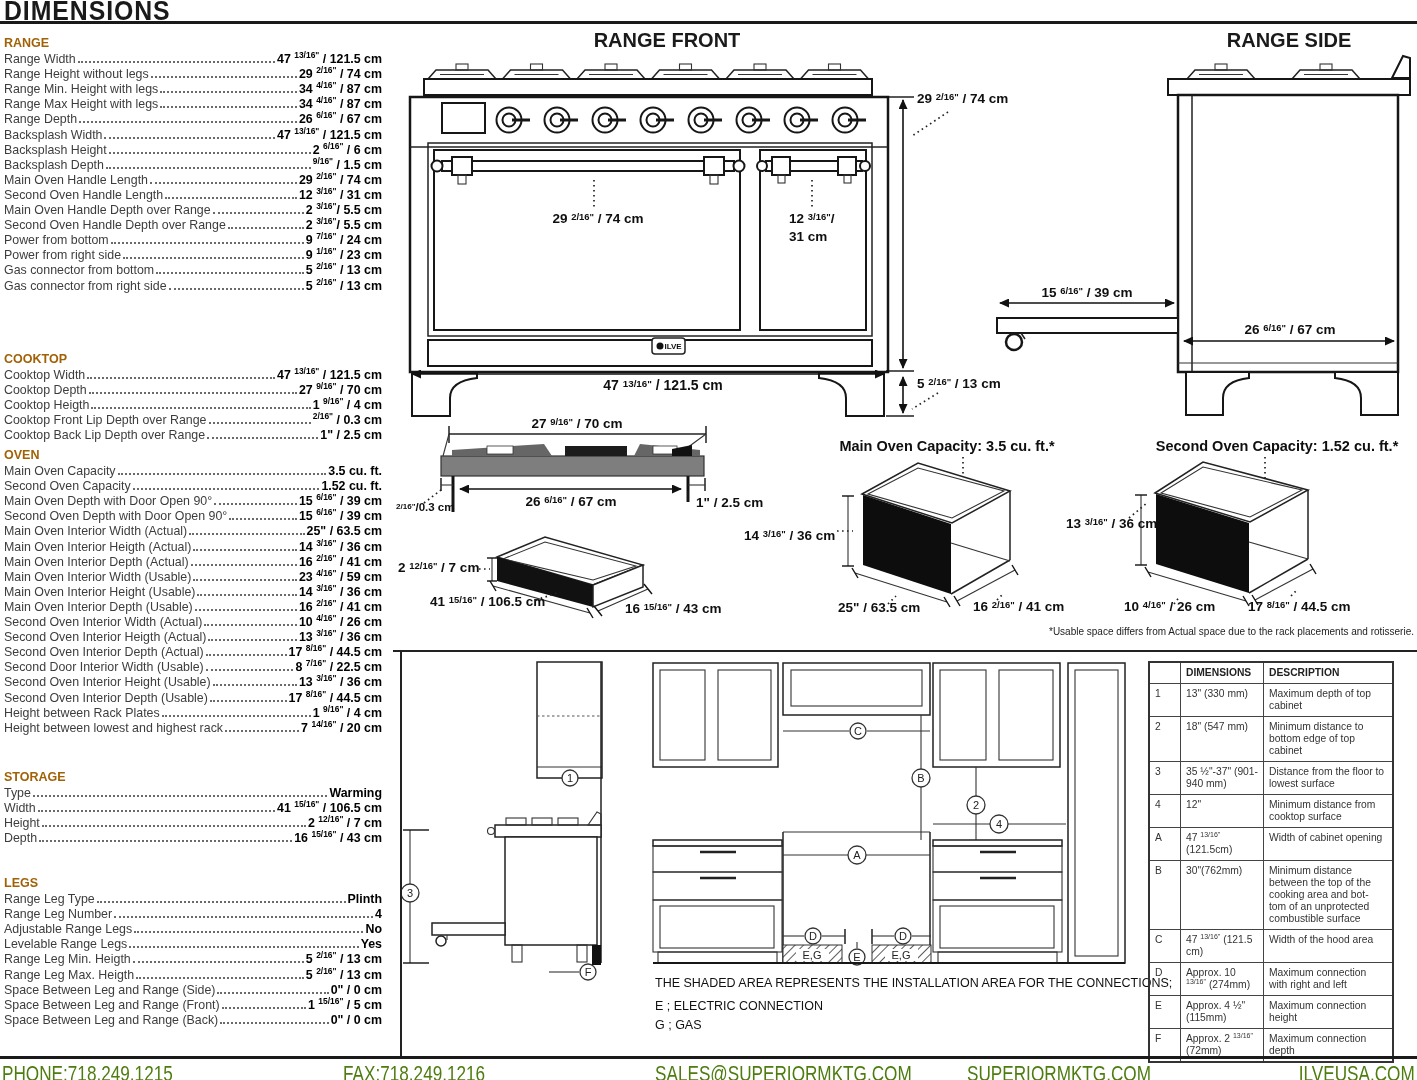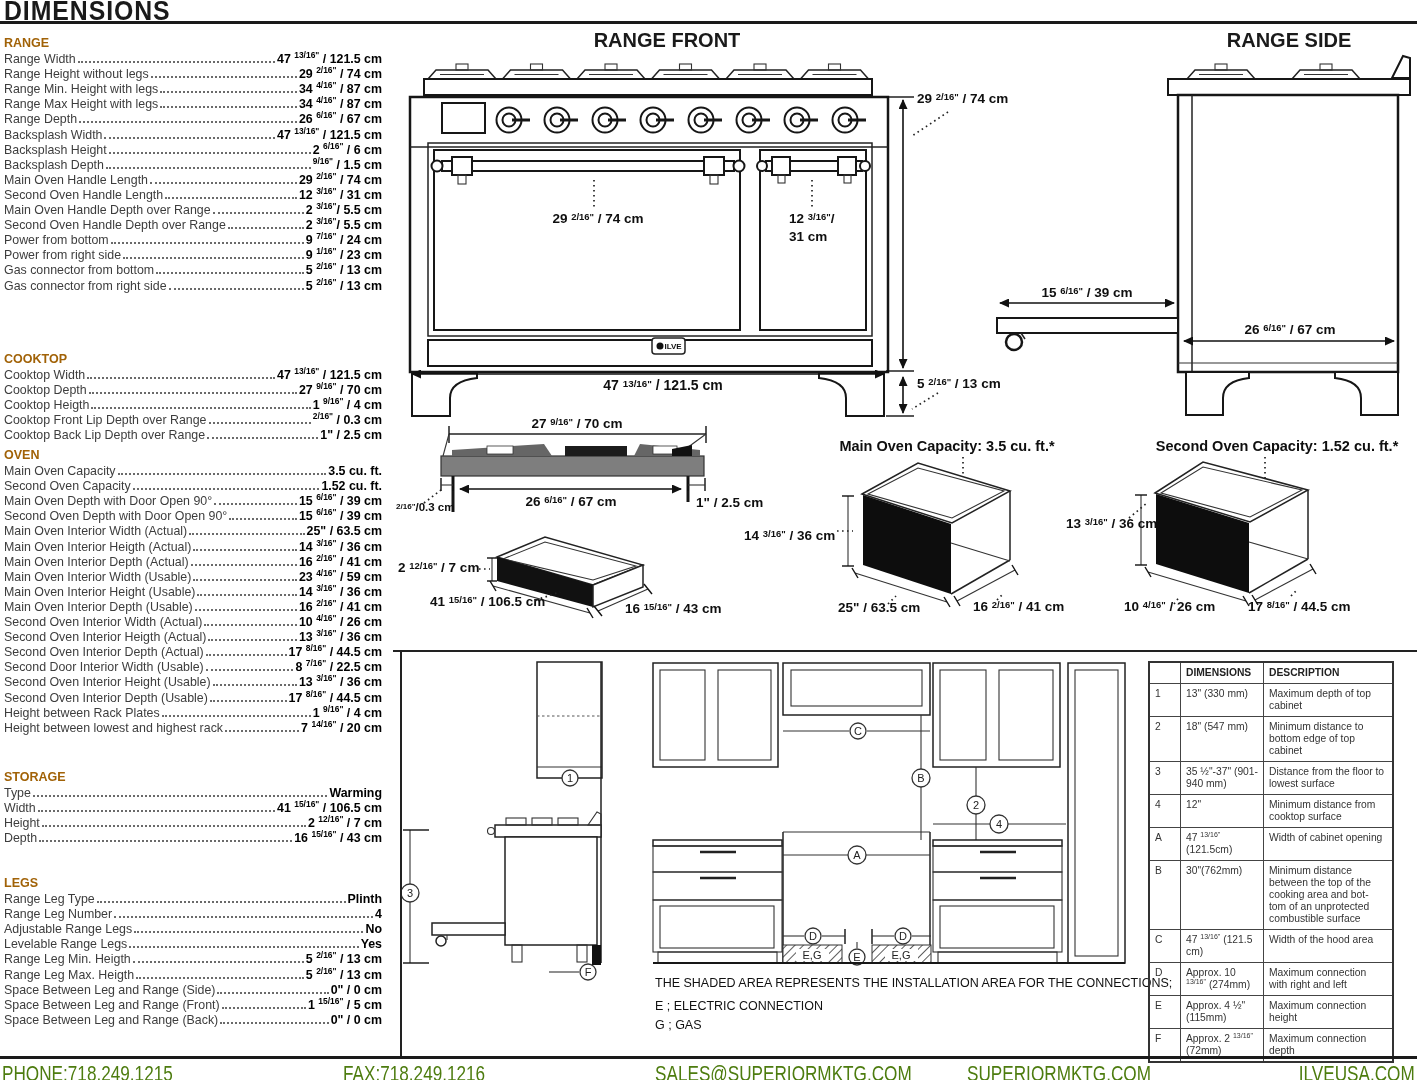--- a/index.html
+++ b/index.html
@@ -601,20 +601,21 @@
     <line x1="1310" y1="564" x2="1316" y2="574" class="tick"></line>
     <line x1="1291" y1="596" x2="1298" y2="589" class="dot"></line>
     <text x="1277" y="451" class="ttl">Second Oven Capacity: 1.52 cu. ft.*</text>
     <text x="1066" y="528" class="dim"><tspan>13 </tspan><tspan baseline-shift="31%" font-size="70%">3/16"</tspan><tspan> / 36 cm</tspan></text>
     <text x="1124" y="611" class="dim"><tspan>10 </tspan><tspan baseline-shift="31%" font-size="70%">4/16"</tspan><tspan> / 26 cm</tspan></text>
     <text x="1248" y="611" class="dim"><tspan>17 </tspan><tspan baseline-shift="31%" font-size="70%">8/16"</tspan><tspan> / 44.5 cm</tspan></text>
   </g>
 </svg>
 
 <div class="footnotes">
+  <div>*Usable space differs from Actual space due to the rack placements and rotisserie.</div>
 </div>
 
 <svg class="diag" style="left:400px;top:652px" width="745" height="320" viewBox="400 652 745 320">
 
   <g>
     <rect x="537" y="662" width="65" height="116" class="s15 wfill"></rect>
     <line x1="537" y1="716" x2="602" y2="716" class="dsh"></line>
     <line x1="537" y1="767" x2="602" y2="767" class="s1"></line>
     <line x1="601" y1="662" x2="601" y2="963" class="s15"></line>
     <circle cx="570" cy="778" r="8" class="mk"></circle>

